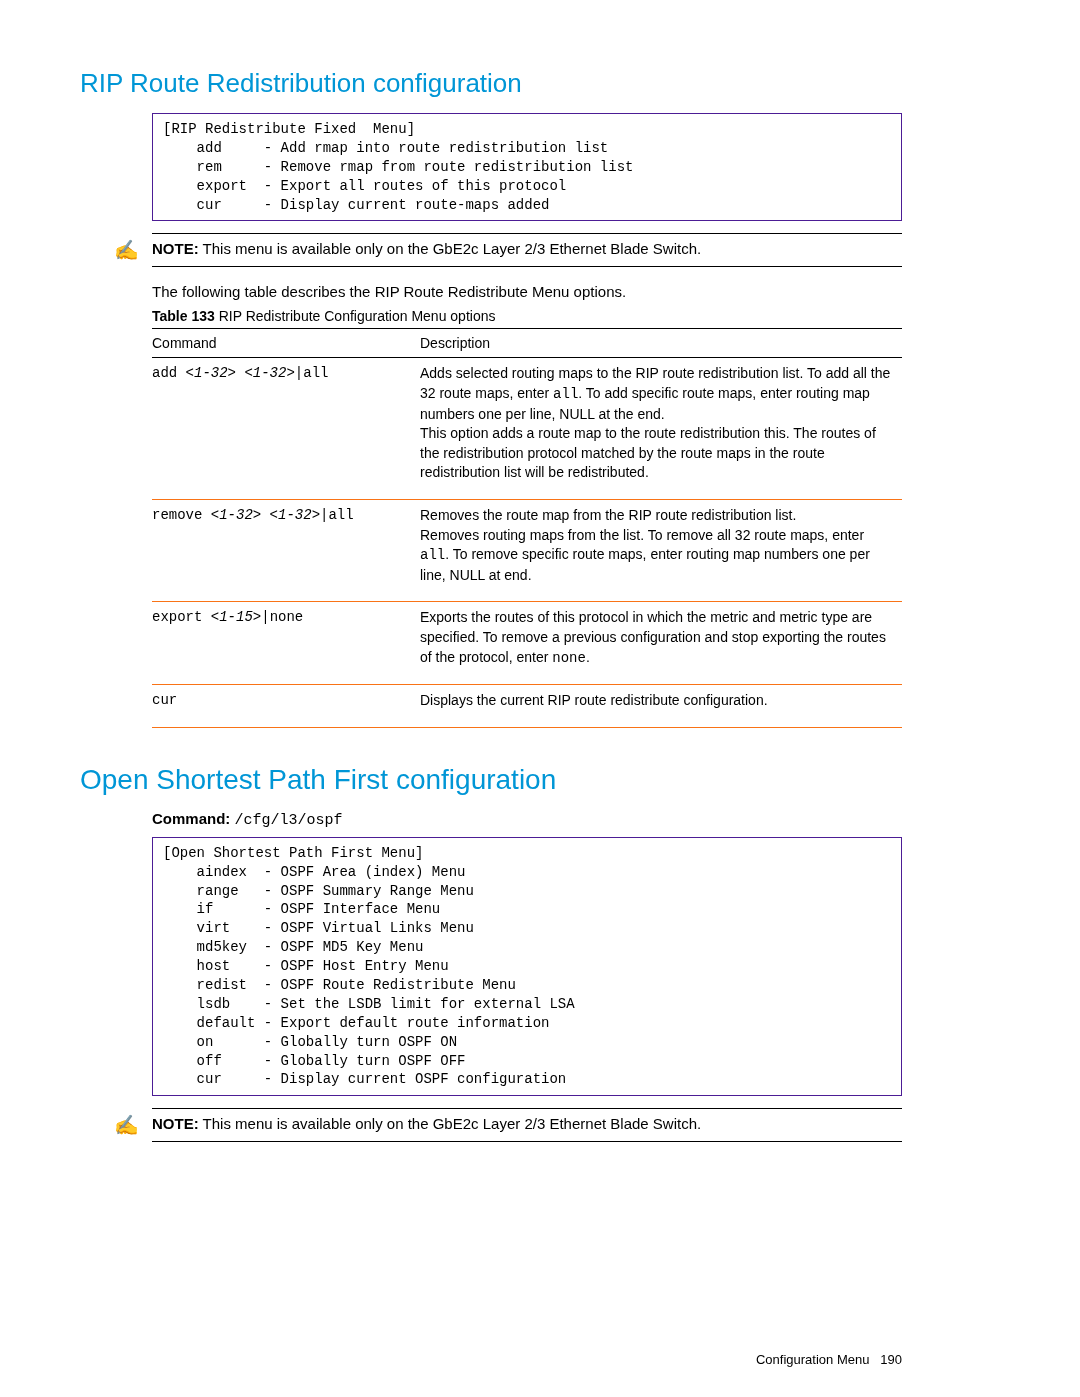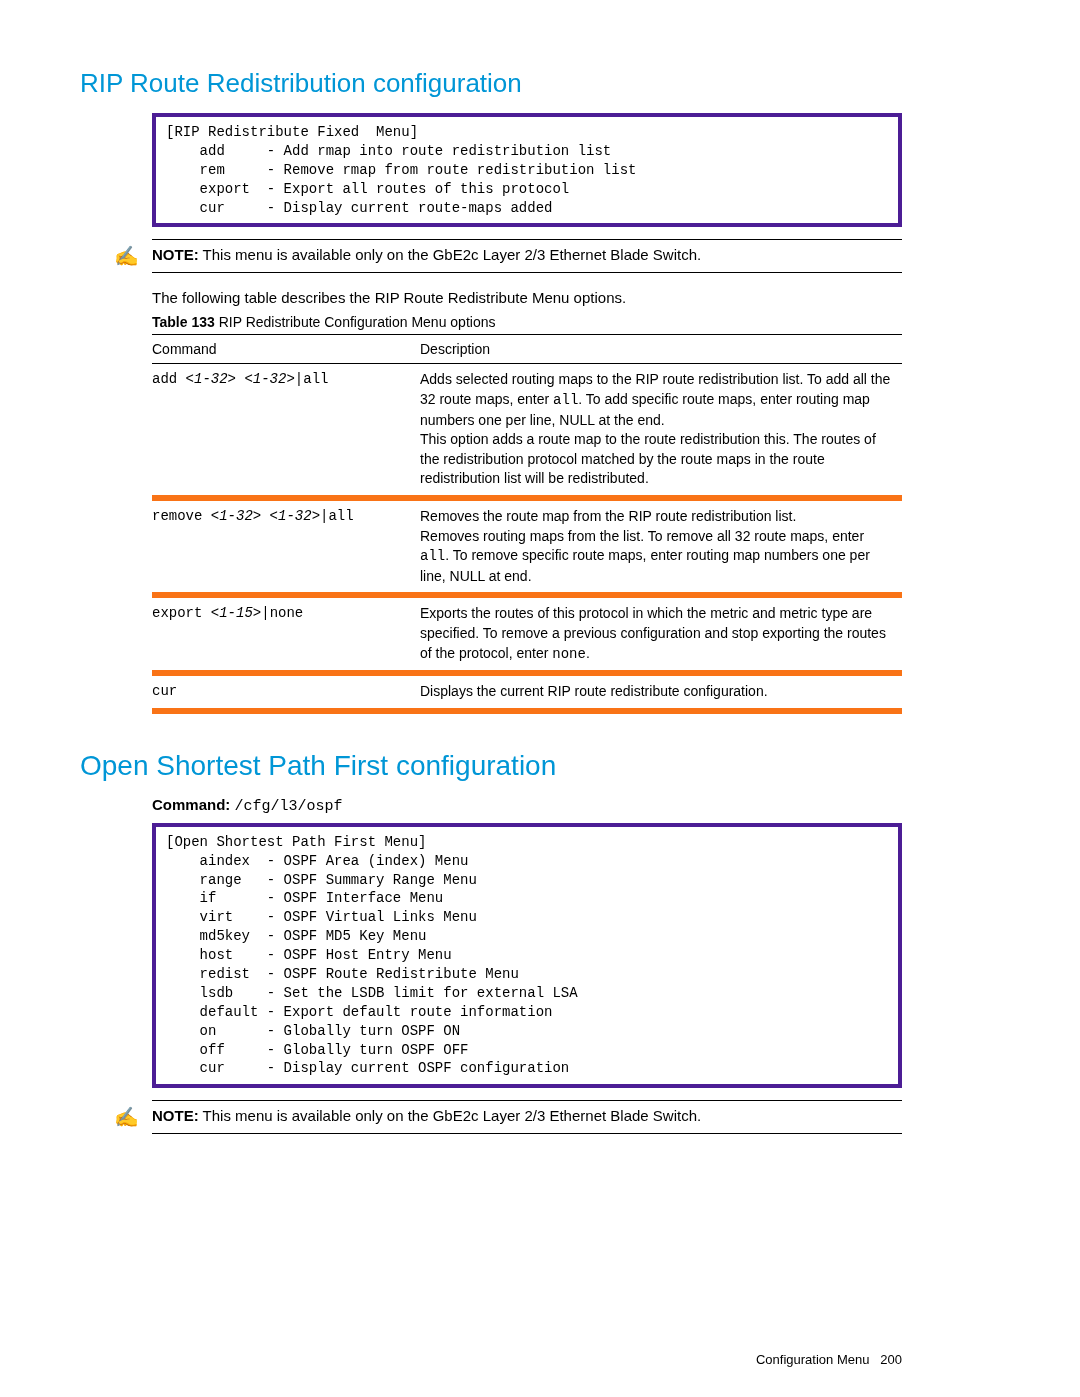--- a/index.html
+++ b/index.html
@@ -35,21 +35,21 @@
     font-size: 15px;
     margin-bottom: 8px;
   }
   .command-line .label {
     font-weight: bold;
   }
   .command-line .mono {
     font-family: "Courier New", monospace;
   }
   .code-box {
-    border: 4px solid #4c1d95;
+    border: 1px solid #4c1d95;
     padding: 6px 10px;
     font-family: "Courier New", monospace;
     font-size: 14px;
     line-height: 1.35;
     white-space: pre;
     margin-left: 72px;
     margin-bottom: 12px;
   }
   .note-block {
     margin-left: 72px;
@@ -95,22 +95,22 @@
   }
   table.options th {
     text-align: left;
     font-weight: normal;
     border-top: 1px solid #000;
     border-bottom: 1px solid #000;
     padding: 6px 8px 6px 0;
   }
   table.options td {
     vertical-align: top;
-    border-bottom: 6px solid #f97316;
-    padding: 6px 8px 6px 0;
+    border-bottom: 1px solid #f97316;
+    padding: 6px 8px 16px 0;
     line-height: 1.4;
   }
   table.options td.cmd-col {
     width: 260px;
     font-family: "Courier New", monospace;
   }
   table.options td .mono-inline {
     font-family: "Courier New", monospace;
     text-align: right;
   }
@@ -208,16 +208,16 @@
 
   <div class="note-block">
     <span class="note-icon">✍</span>
     <div class="note-content">
       <span class="note-label">NOTE:</span>
       <span>This menu is available only on the GbE2c Layer 2/3 Ethernet Blade Switch.</span>
     </div>
   </div>
 
   <div class="footer">
-    <span>Configuration Menu</span>&nbsp;&nbsp;&nbsp;<span>200</span>
+    <span>Configuration Menu</span>&nbsp;&nbsp;&nbsp;<span>190</span>
   </div>
 
 </div>
 
 </body></html>

